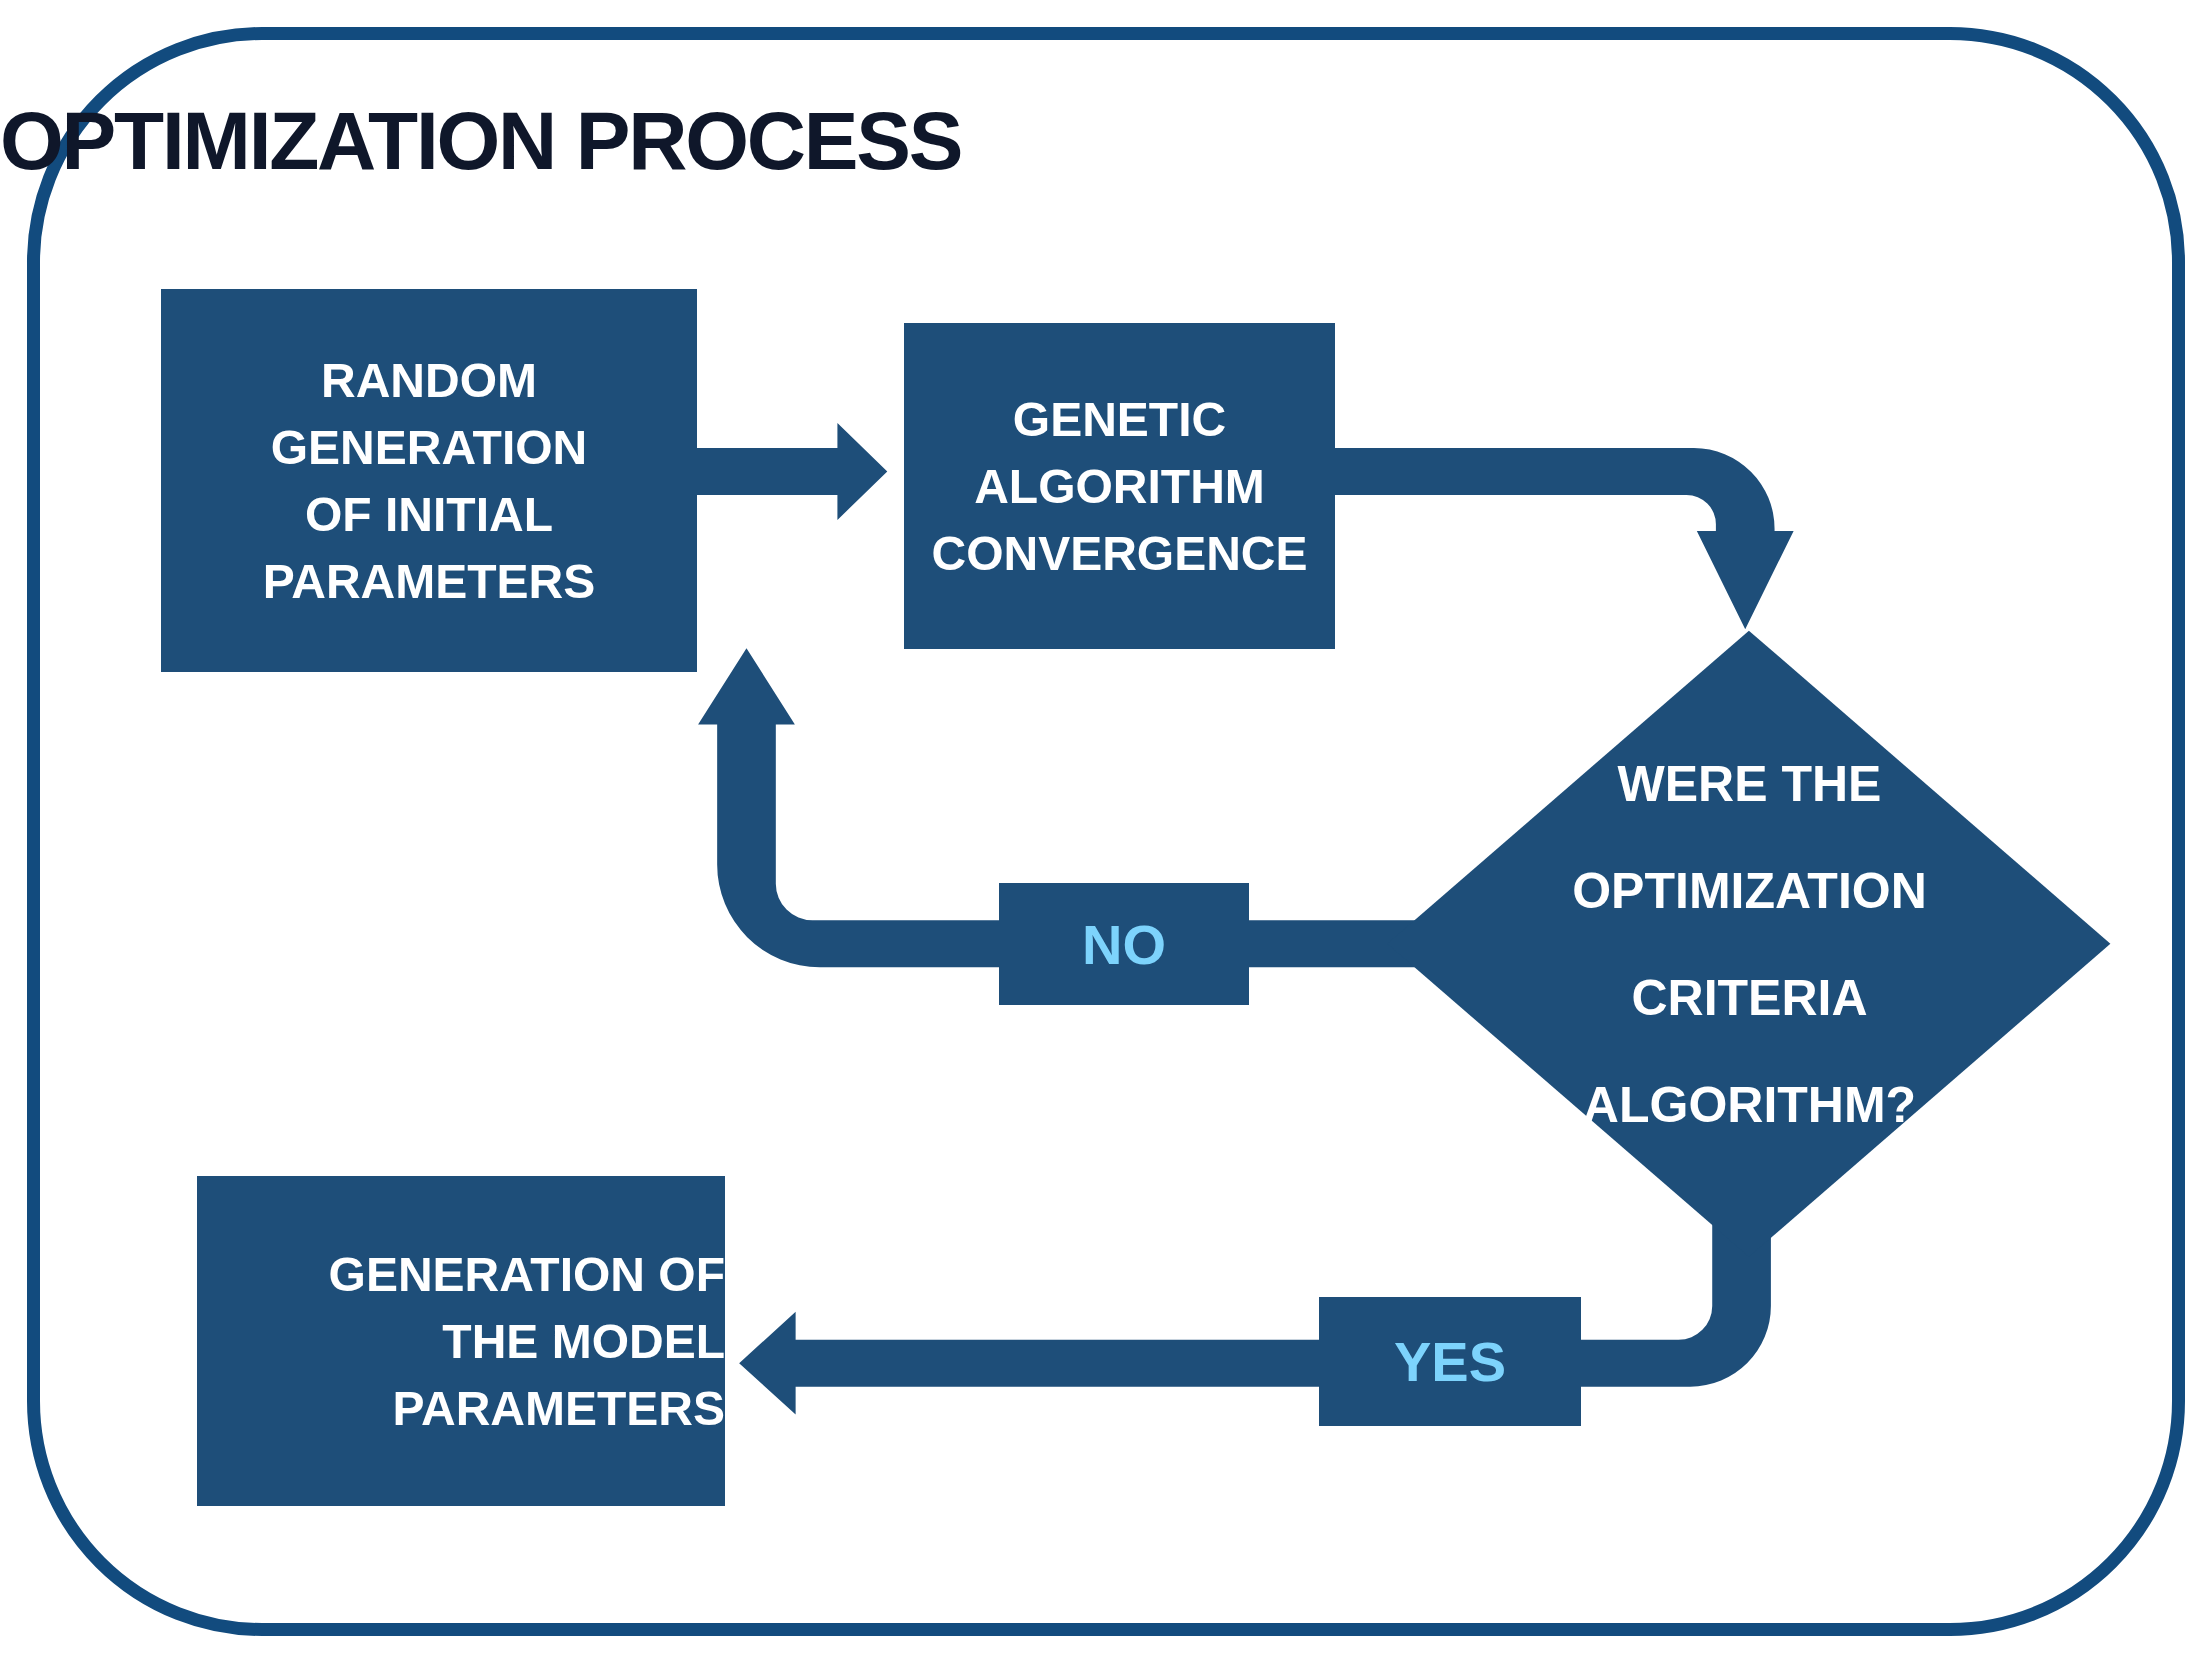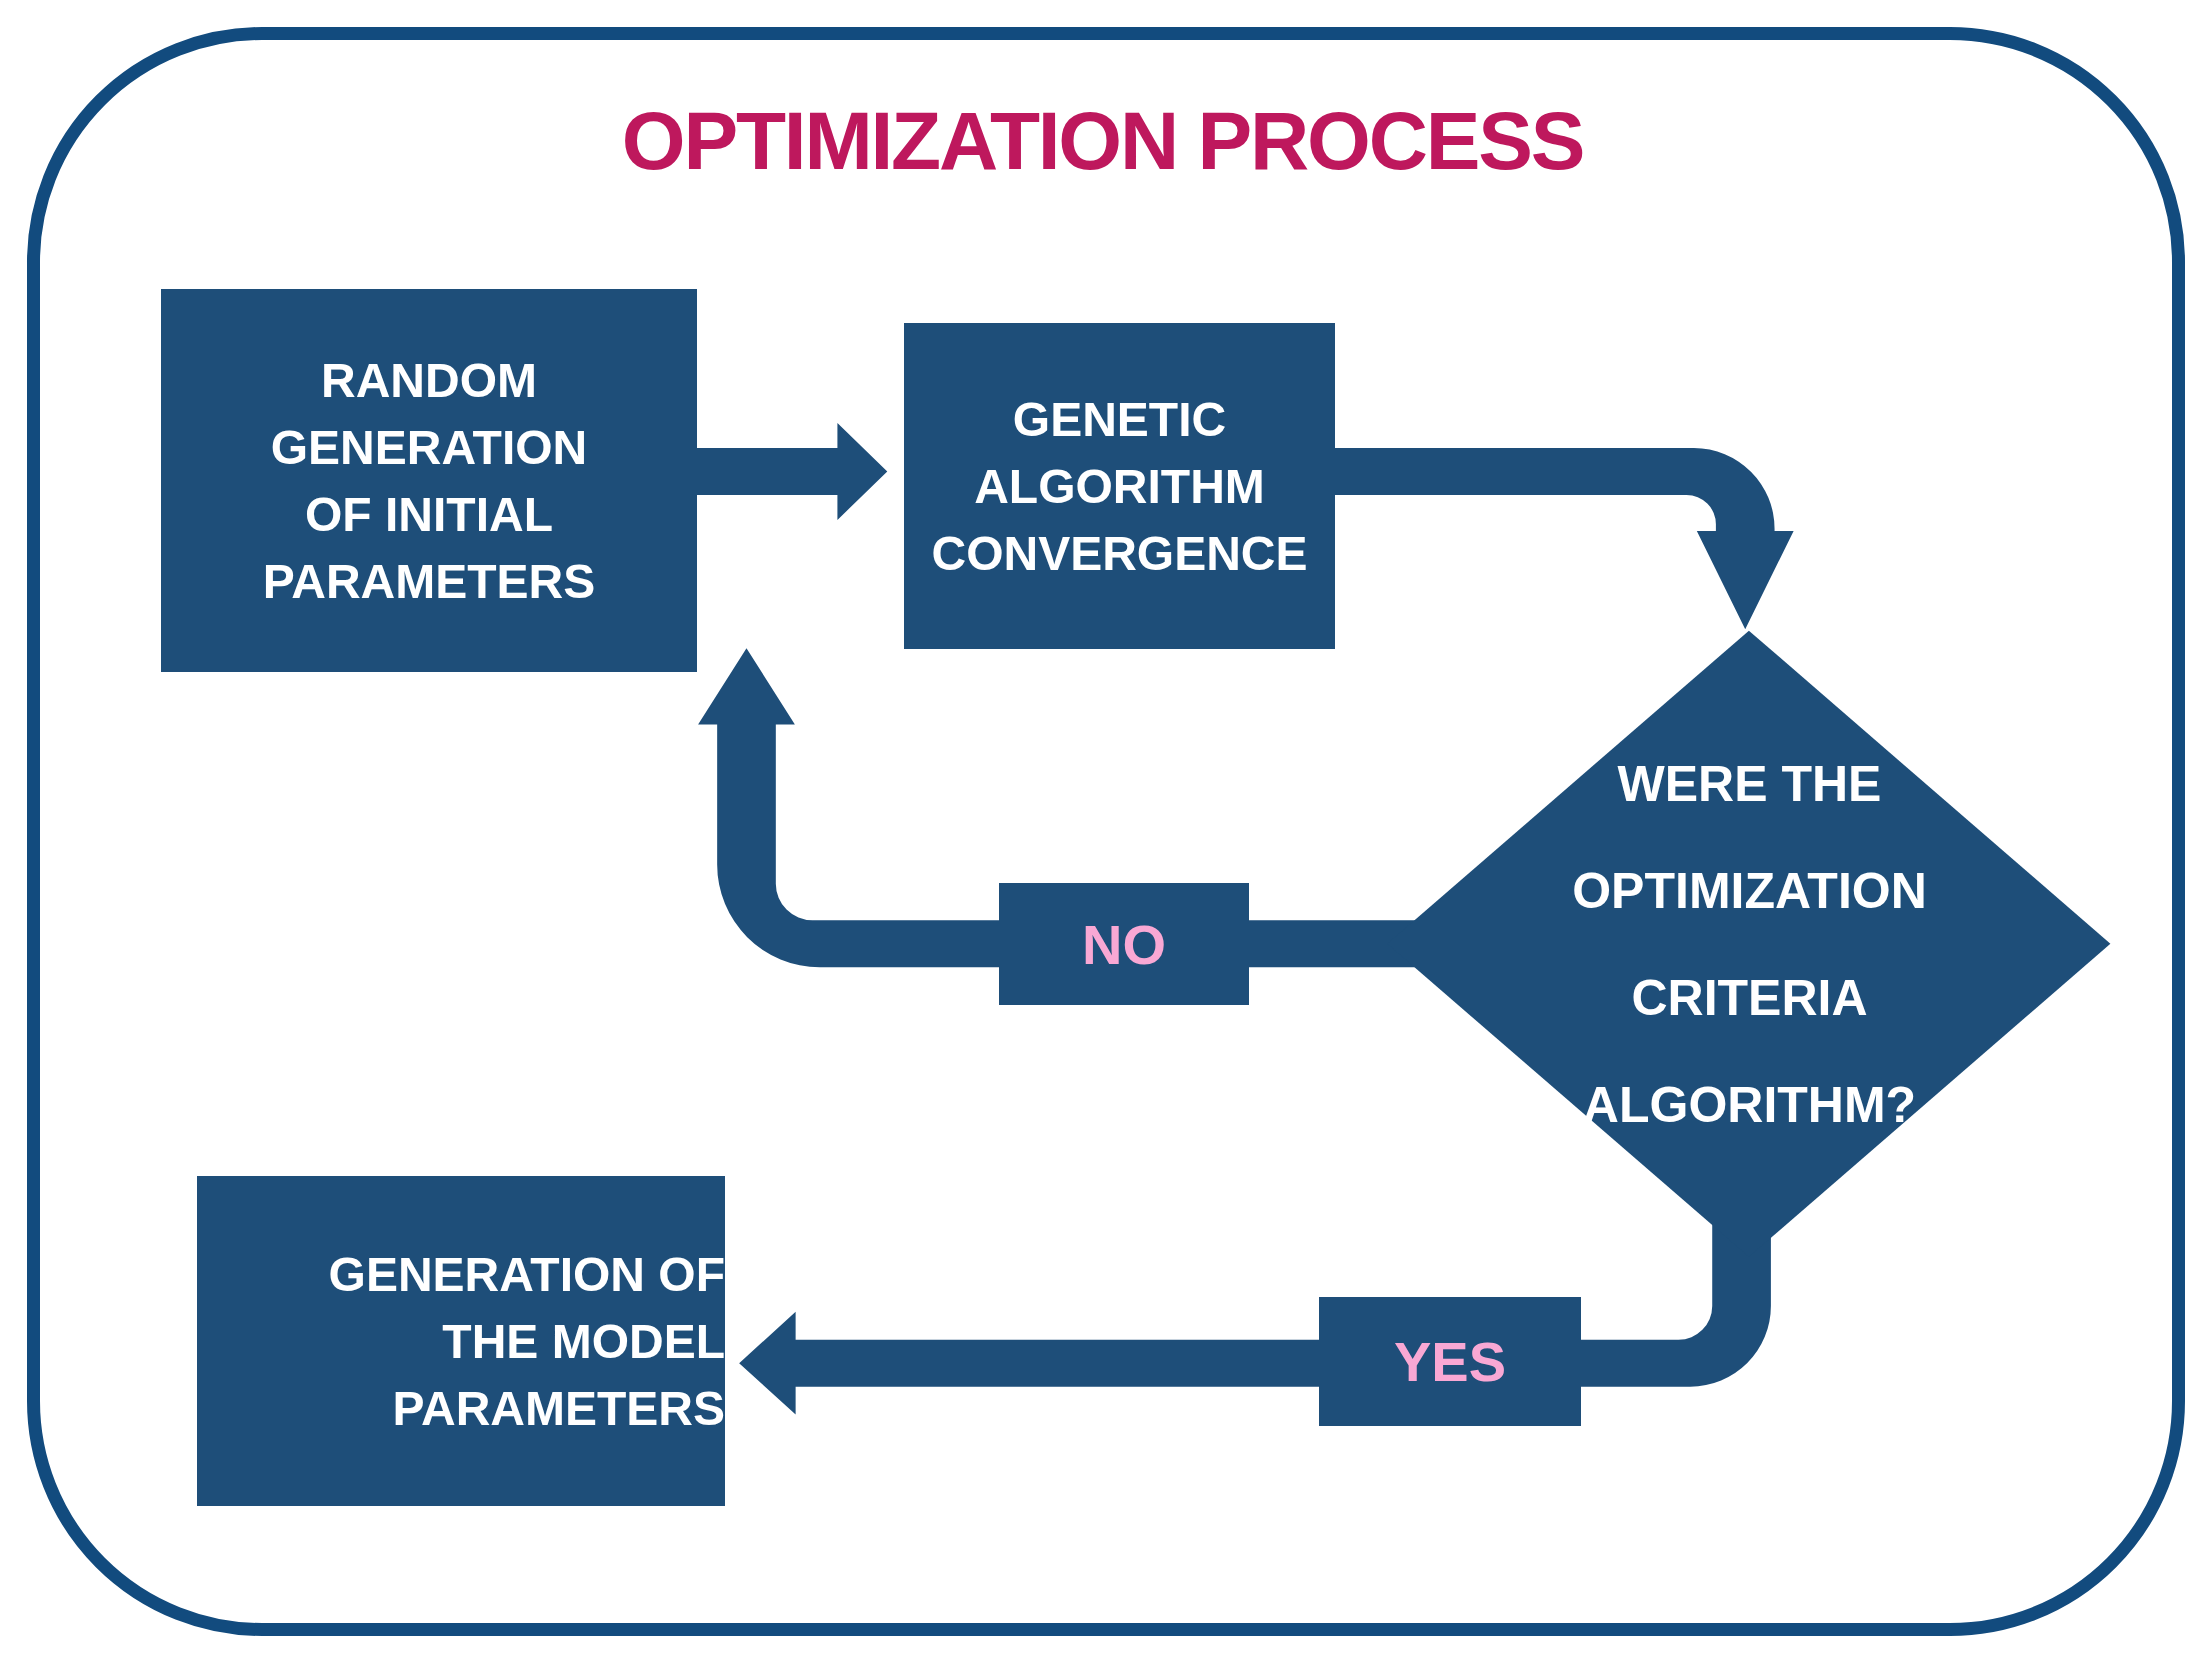--- a/index.html
+++ b/index.html
@@ -21,25 +21,25 @@
     left: 27px; top: 27px;
     width: 2132px; height: 1583px;
     border: 13.2px solid #124B7E;
     border-radius: 235px;
     box-sizing: content-box;
   }
   .title {
     position: absolute;
     left: 0; top: 94px;
     width: 100%;
-    text-align: center;
+    text-align: left;
     font-size: 82px;
     font-weight: bold;
     letter-spacing: -2.2px;
-    color: #be185d;
+    color: #0f172a;
   }
   
   svg.connectors {
     position: absolute;
     left: 0; top: 0;
     z-index: 1;
   }
   
   .node {
     position: absolute;
@@ -74,21 +74,21 @@
     font-size: 50px;
     line-height: 70px;
     z-index: 2;
     background: transparent;
     gap: 37px;
   }
   
   .edge-label {
     position: absolute;
     background: #1E4E79;
-    color: #f9a8d4;
+    color: #7dd3fc;
     display: flex;
     align-items: center;
     justify-content: center;
     font-weight: bold;
     font-size: 56px;
     z-index: 2;
   }
   #label-no  { left: 999px; top: 883px; width: 250px; height: 122px; }
   #label-yes { left: 1319px; top: 1297px; width: 262px; height: 129px; }
 </style>

